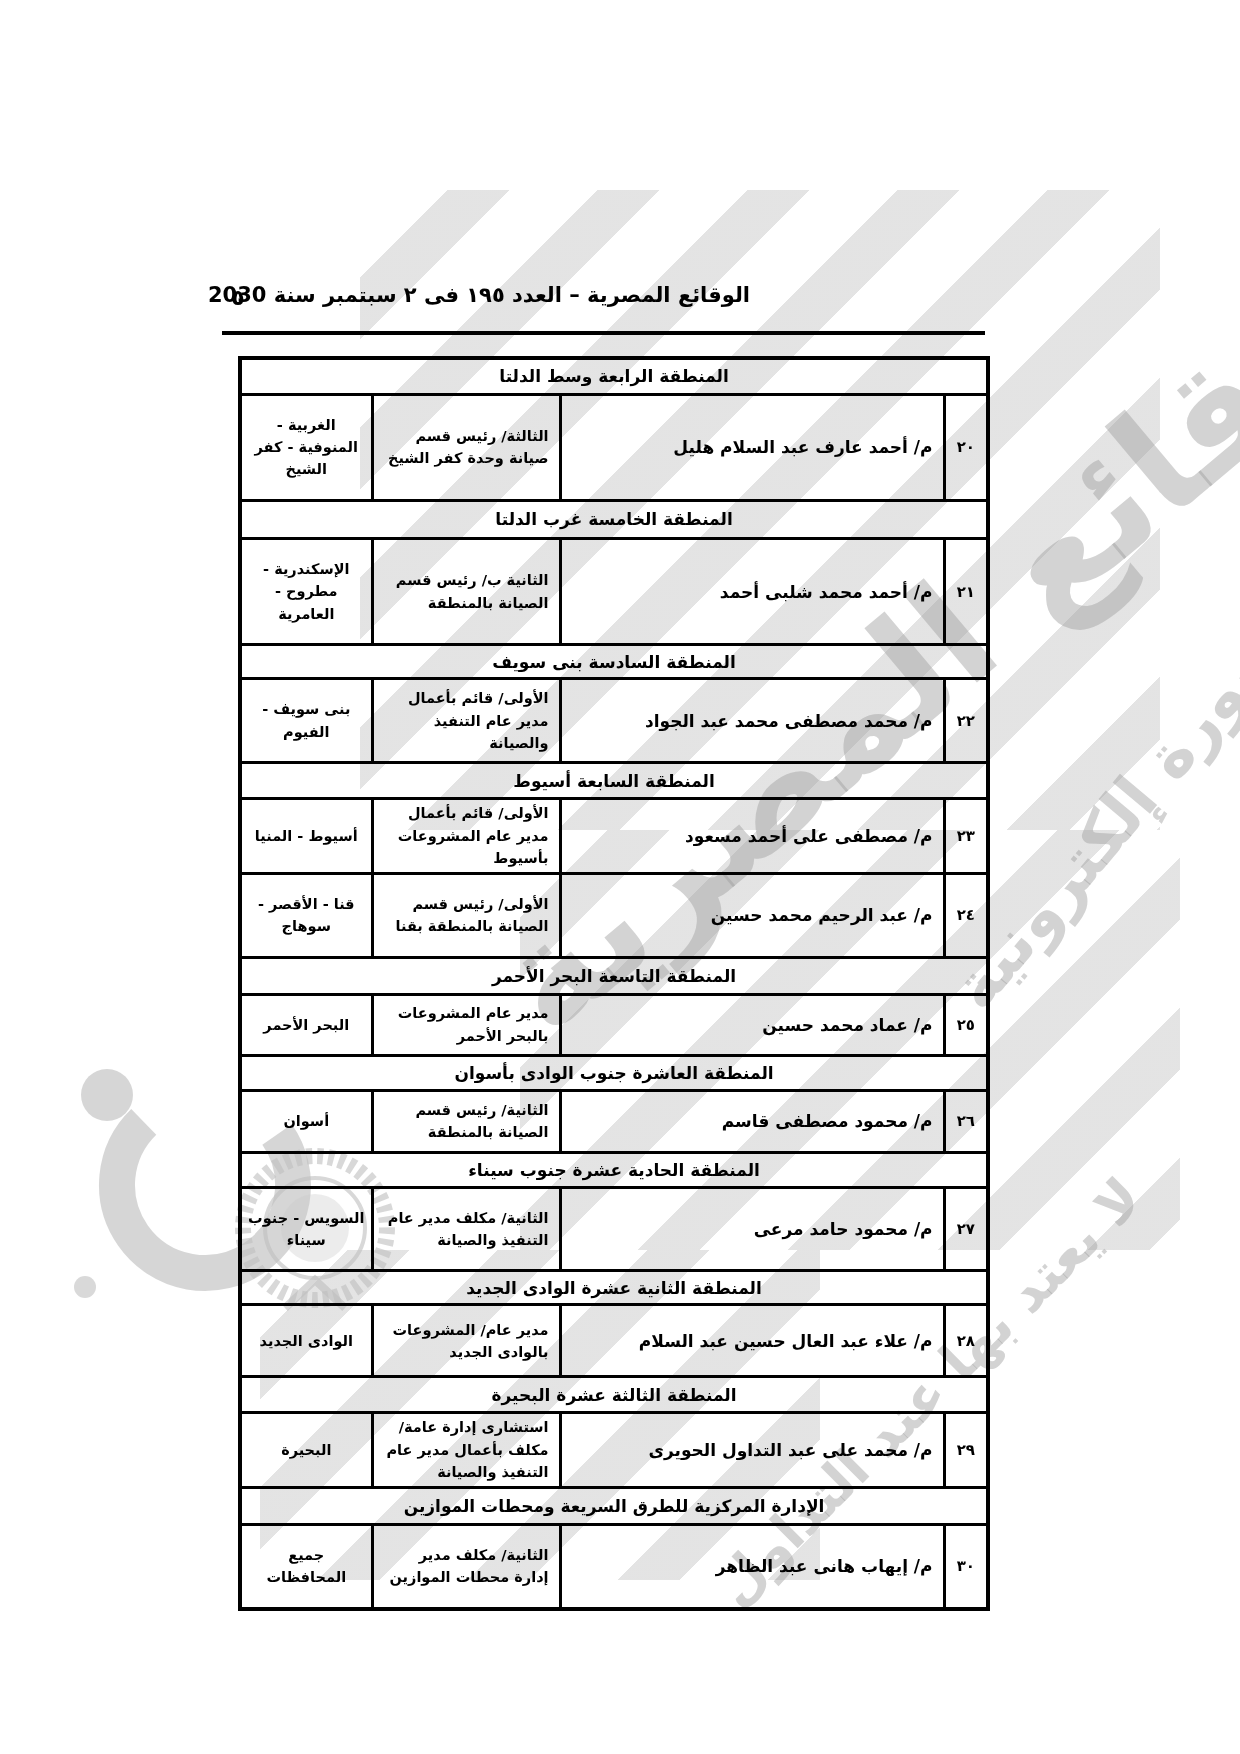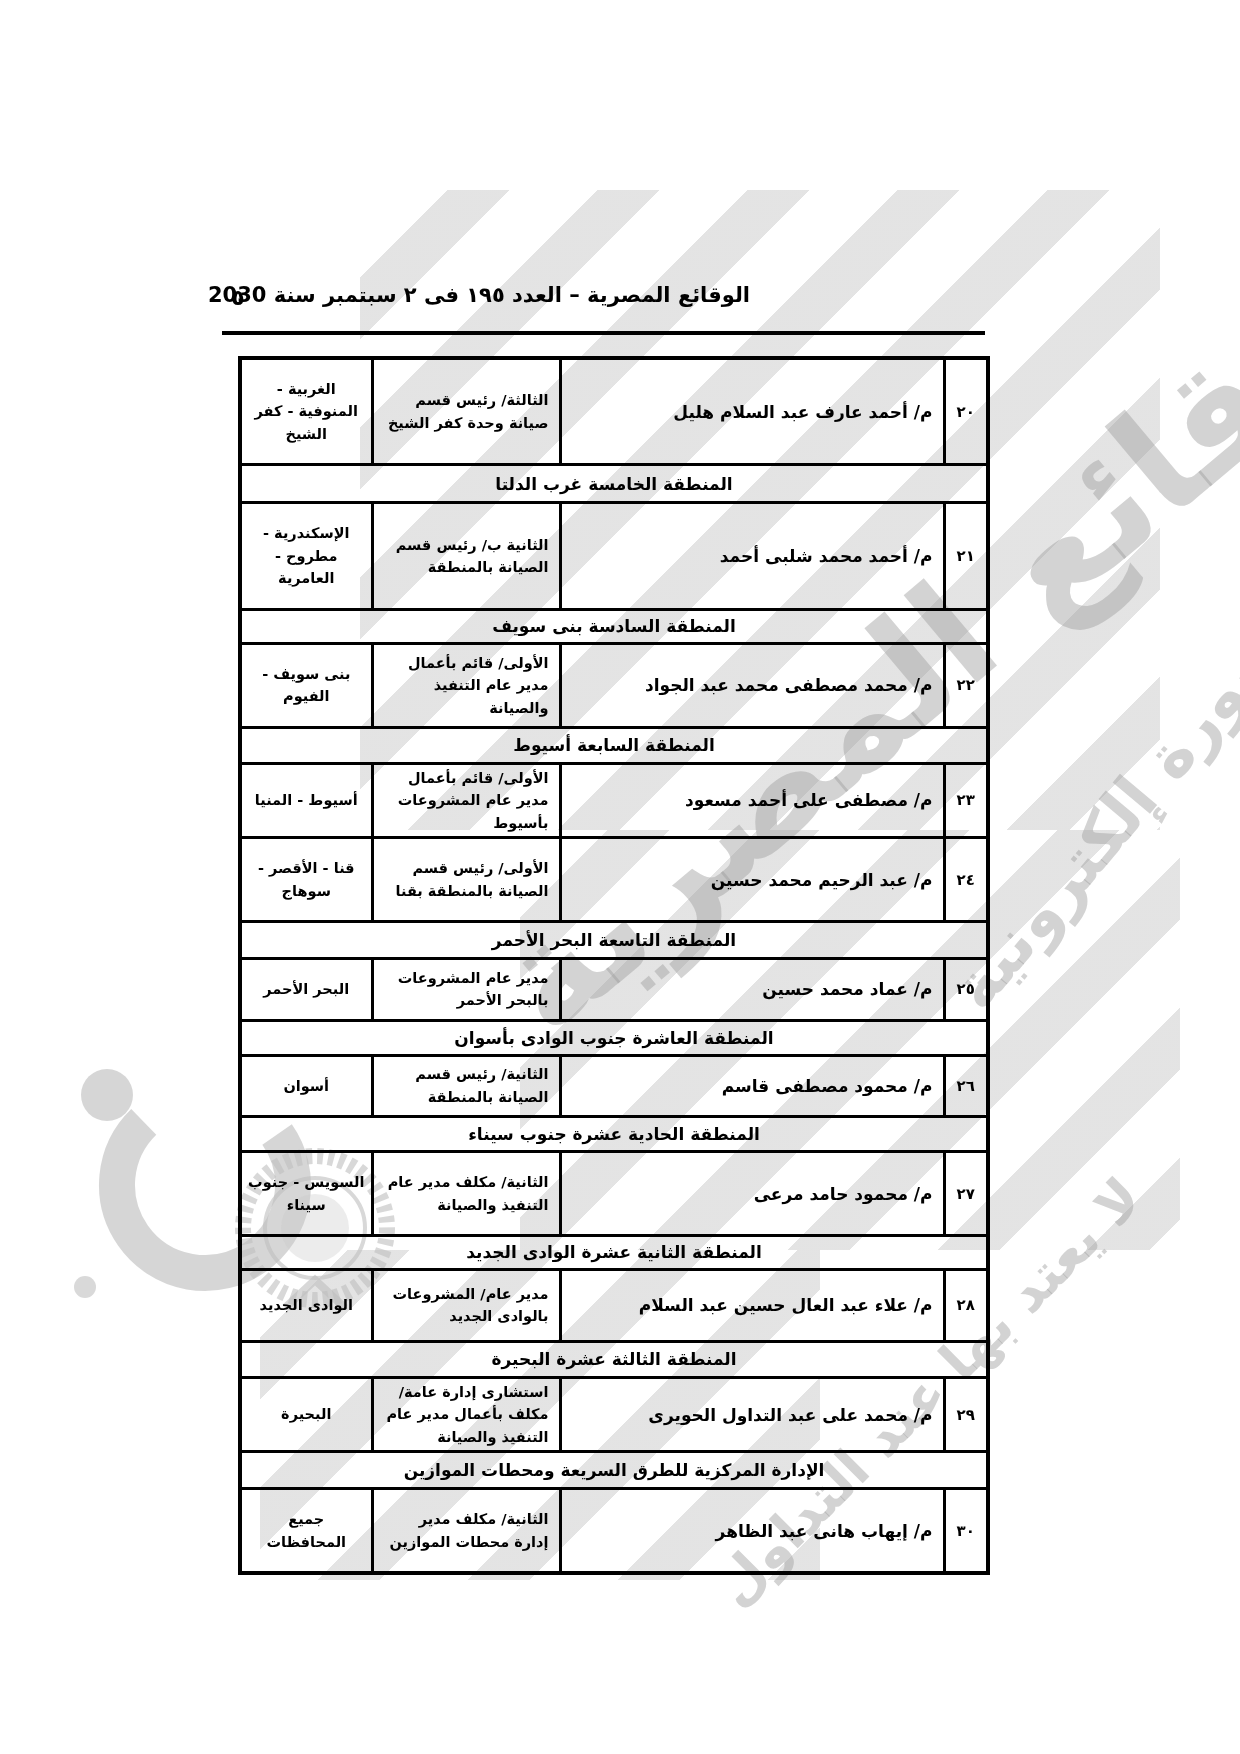--- a/index.html
+++ b/index.html
@@ -83,20 +83,23 @@
 
   <table class="roster">
     <colgroup>
       <col style="width:44px">
         <col style="width:384px">
         <col style="width:188px">
         <col style="width:132px">
     </colgroup>
     <tbody>
 
+      <tr class="sec" style="height:36px">
+        <td colspan="4">المنطقة الرابعة وسط الدلتا</td>
+        </tr>
       <tr style="height:72px">
         <td class="c-no">٢٠</td>
         <td class="c-name">م/ أحمد عارف عبد السلام هليل</td>
         <td class="c-pos">الثالثة/ رئيس قسم صيانة وحدة كفر الشيخ</td>
         <td class="c-reg">الغربية - المنوفية - كفر الشيخ</td>
         </tr>
 
       <tr class="sec" style="height:38px">
         <td colspan="4">المنطقة الخامسة غرب الدلتا</td>
         </tr>

